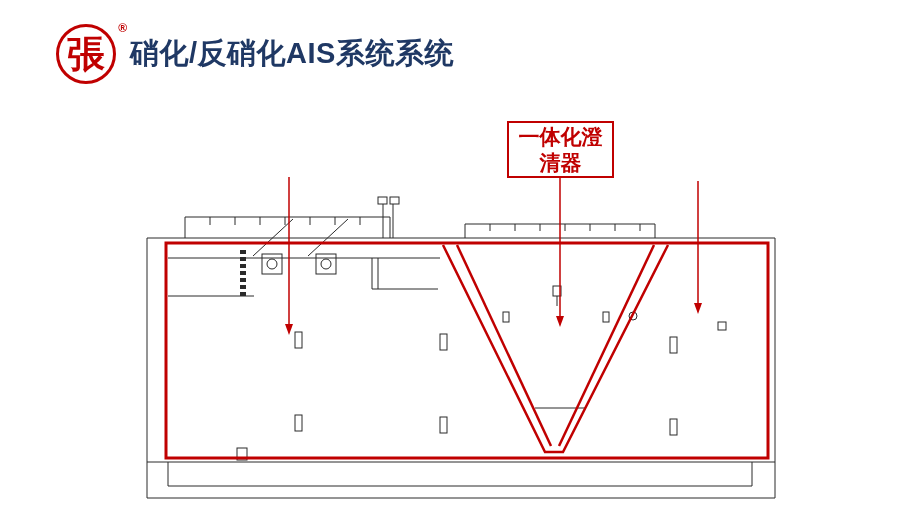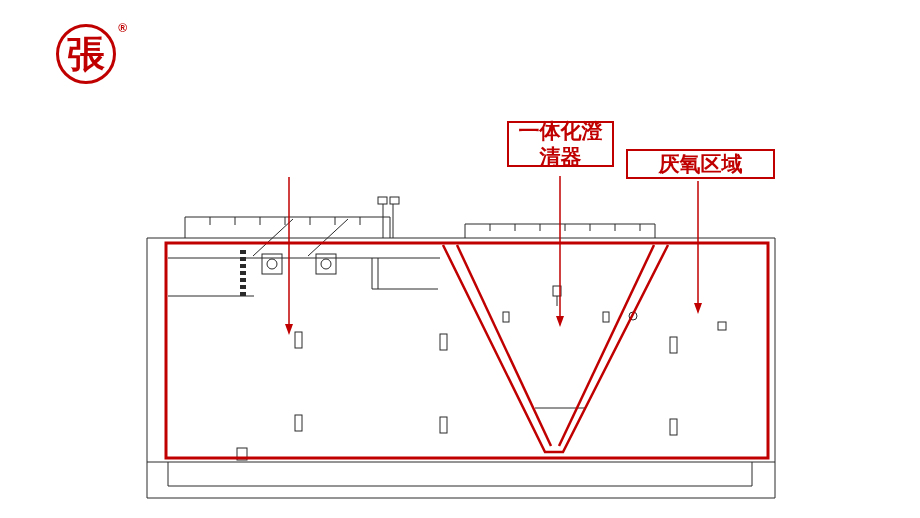--- a/index.html
+++ b/index.html
@@ -54,34 +54,35 @@
     background: #ffffff;
     font-family: "Liberation Serif", serif;
     font-weight: bold;
     font-size: 21px;
     text-align: center;
     display: flex; align-items: center; justify-content: center;
     line-height: 26px;
     z-index: 3;
   }
   .callout-aeration  { left: 205px; top: 146px; width: 164px; height: 30px; }
-  .callout-clarifier { left: 507px; top: 121px; width: 107px; height: 46px; padding: 12px 4px; }
+  .callout-clarifier { left: 507px; top: 121px; width: 107px; height: 57px; padding: 12px 4px; }
   .callout-anaerobic { left: 626px; top: 149px; width: 149px; height: 30px; }
   .callout-clarifier span { display: inline-block; width: 92px; word-break: break-all; }
 </style>
 </head>
 <body>
 
 <div class="slide">
 
   <div class="header">
     <div class="logo">
       <span class="logo-char">張</span>
       <span class="logo-reg">®</span>
     </div>
+    <div class="page-title">硝化/反硝化AIS系统系统</div>
   </div>
 
   <svg class="diagram-svg" width="920" height="518" viewBox="0 0 920 518" xmlns="http://www.w3.org/2000/svg">
 
     <g stroke="#2a2a2a" fill="none" stroke-width="1">
 
       <path d="M147,238 H775"></path>
       <path d="M147,238 V462"></path>
       <path d="M775,238 V462"></path>
 
@@ -154,17 +155,14 @@
         <polygon points="694,303 702,303 698,314" stroke="none"></polygon>
       </g>
     </g>
   </svg>
 
 
   <div class="callout callout-clarifier">
     <span>一体化澄清器</span>
   </div>
 
-  <div class="callout callout-anaerobic">
-    <span>厌氧区域</span>
-  </div>
 
 </div>
 
 </body></html>

